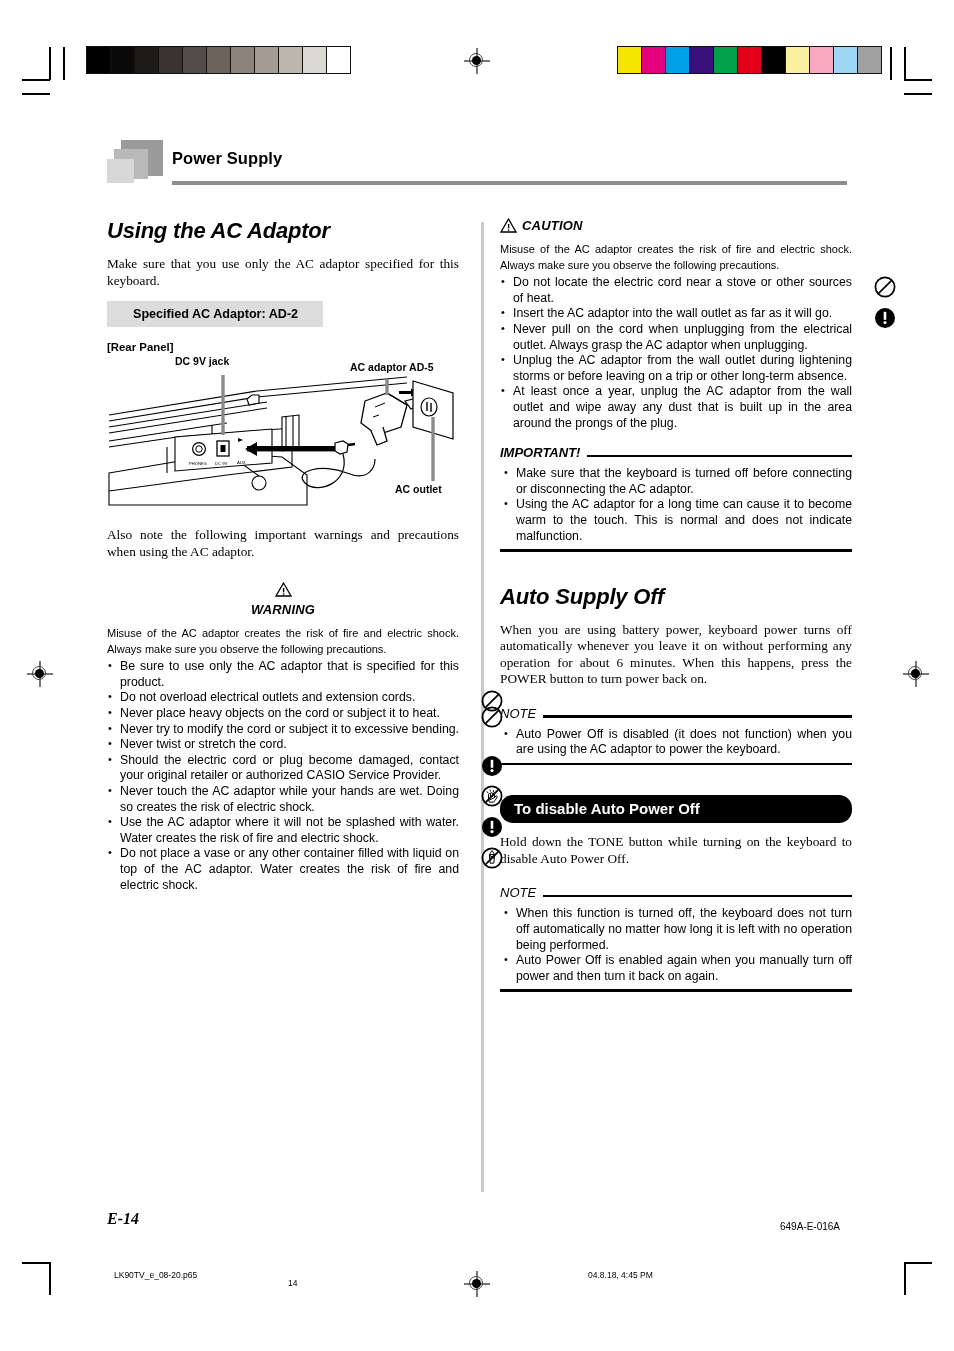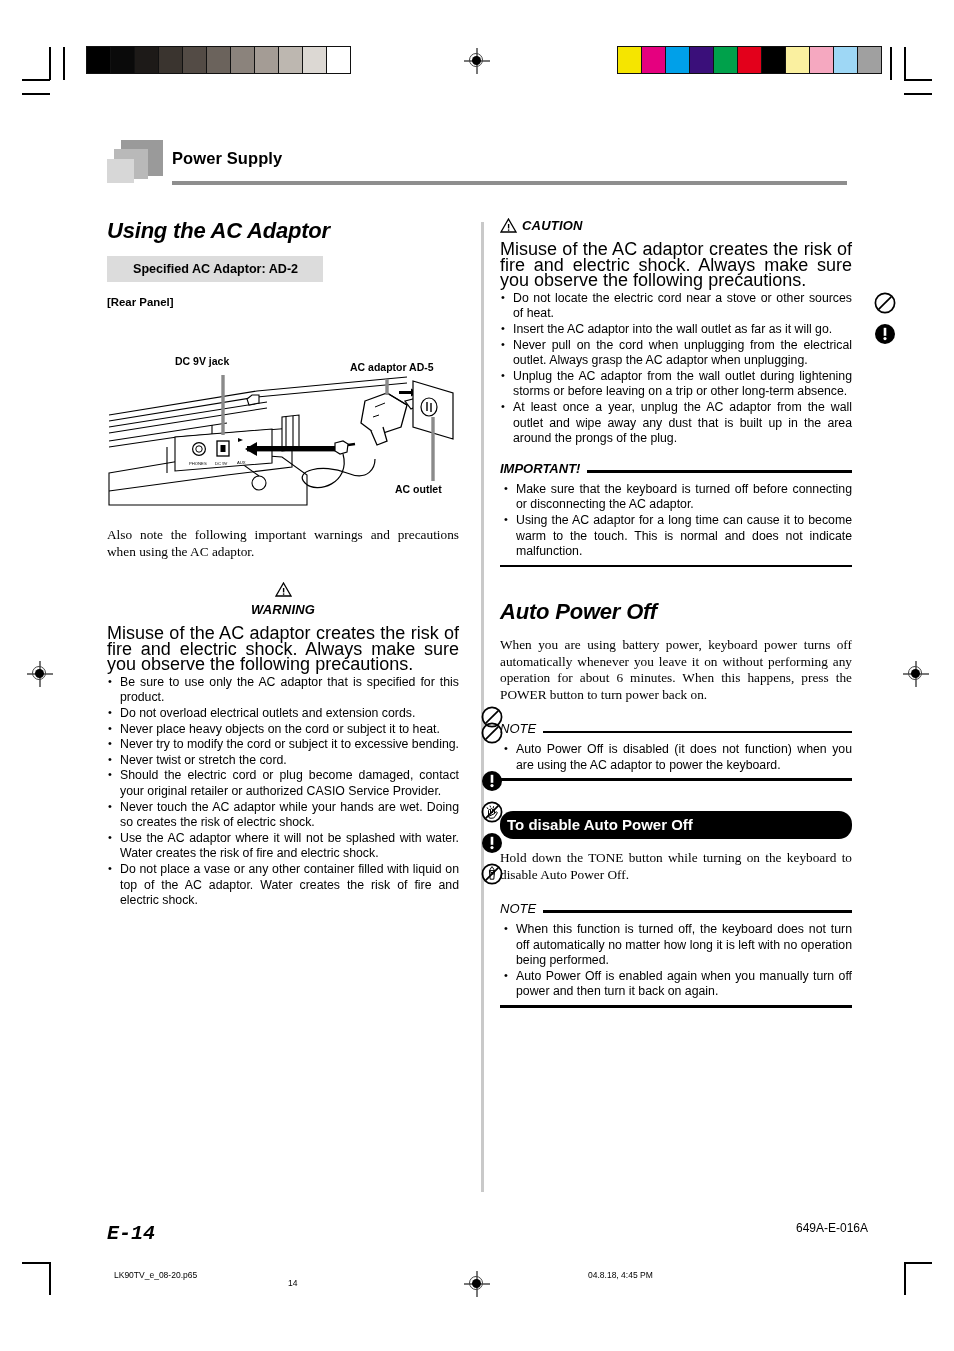--- a/index.html
+++ b/index.html
@@ -42,21 +42,21 @@
       margin:0 0 10px 0;text-align:justify;}
   .greybox{background:#dcdcdc;font-size:12.6px;font-weight:bold;padding:6px 0 6px 26px;
       margin:12px 0 14px 0;width:190px;}
   .rear-label{font-size:11.4px;font-weight:bold;margin:0 0 4px 0;}
 
   
   .wtitle{display:flex;align-items:center;gap:5px;margin:0 0 9px 0;}
   .wtitle .tri{position:relative;width:17px;height:15px;flex:none;}
   .wtitle .tri svg{display:block;}
   .wtitle span.t{font-size:13px;font-weight:bold;font-style:italic;letter-spacing:.2px;}
-  .body-sans{font-size:18px;line-height:15.6px;text-align:justify;margin:0 0 2px 0;}
+  .body-sans{font-size:11px;line-height:15.6px;text-align:justify;margin:0 0 2px 0;}
   ul.bl{list-style:none;margin:0;padding:0;}
   ul.bl li{position:relative;padding-left:13px;font-size:12.3px;line-height:15.6px;
       text-align:justify;margin-bottom:0;}
   ul.bl li:before{content:"\2022";position:absolute;left:1px;top:-1px;font-size:11px;}
   ul.bl li.jst{text-align:justify;}
   .li-row{position:relative;}
   .ic{position:absolute;right:-44px;width:22px;height:22px;}
 
   
   .ic svg{display:block;}
@@ -68,26 +68,26 @@
       padding-right:7px;}
   .boxhead .rule{flex:1;height:2.6px;background:#000;margin-bottom:3px;}
   .boxhead.note .lbl{font-weight:normal;}
   .boxbot{height:2.6px;background:#000;margin-top:5px;}
   ul.bl2{list-style:none;margin:6px 0 0 0;padding:0;}
   ul.bl2 li{position:relative;padding-left:16px;font-size:12.3px;line-height:15.6px;
       text-align:justify;}
   ul.bl2 li:before{content:"\2022";position:absolute;left:4px;top:-1px;font-size:11px;}
 
   .blackbar{background:#000;color:#fff;border-radius:13px;font-size:15px;font-weight:bold;
-      padding:5px 0 6px 7px;margin:0 0 11px 0;}
-
-  
-  .pgno{position:absolute;left:107px;top:1210px;font-size:20px;font-style:italic;
-      font-weight:bold;font-family:Liberation Mono, monospace;margin-top:12px;}
-  .code{position:absolute;left:796px;top:1221px;font-size:12px;}
+      padding:5px 0 6px 14px;margin:0 0 11px 0;}
+
+  
+  .pgno{position:absolute;left:107px;top:1210px;font-size:16px;font-style:italic;
+      font-weight:bold;font-family:Liberation Serif, serif;}
+  .code{position:absolute;left:780px;top:1221px;font-size:10px;}
   .fnote{position:absolute;top:1270px;font-size:8.5px;}
 
   
   .diagram{position:absolute;left:107px;top:355px;width:352px;height:160px;}
   .dlabel{position:absolute;font-size:10.5px;font-weight:bold;}
 </style>
 </head>
 <body>
 
 <div class="crop" style="left:49px;top:47px;width:1.6px;height:33px;"></div>
@@ -165,20 +165,21 @@
   </div>
   <div class="hdr-title">Power Supply</div>
   <div class="hdr-rule"></div>
 </div>
 
 <div class="divider"></div>
 
 <div class="col col-l">
 
   <h1 class="sec">Using the AC Adaptor</h1>
+  <p class="serif">Make sure that you use only the AC adaptor specified for this keyboard.</p>
 
   <div class="greybox">Specified AC Adaptor: AD-2</div>
 
   <div class="rear-label">[Rear Panel]</div>
 </div>
 
 <div class="diagram">
   <svg width="352" height="160" viewBox="0 0 352 160">
 
     <g fill="none" stroke="#000" stroke-width="1.1">
@@ -369,21 +370,21 @@
       <span class="lbl">IMPORTANT!</span>
       <span class="rule"></span>
     </div>
     <ul class="bl2" id="important-list">
         <li>Make sure that the keyboard is turned off before connecting or disconnecting the AC adaptor.</li>
         <li>Using the AC adaptor for a long time can cause it to become warm to the touch. This is normal and does not indicate malfunction.</li>
       </ul>
     <div class="boxbot"></div>
   </div>
 
-  <h1 class="sec" style="margin-top:32px;">Auto Power Off</h1>
+  <h1 class="sec" style="margin-top:32px;">Auto Supply Off</h1>
   <p class="serif">When you are using battery power, keyboard power turns off automatically whenever you leave it on without performing any operation for about 6 minutes. When this happens, press the POWER button to turn power back on.</p>
 
   <div class="boxsec" style="margin-top:18px;">
     <div class="boxhead note">
       <span class="lbl">NOTE</span>
       <span class="rule"></span>
     </div>
     <ul class="bl2" id="apo-note-list">
         <li>Auto Power Off is disabled (it does not function) when you are using the AC adaptor to power the keyboard.</li>
       </ul>

